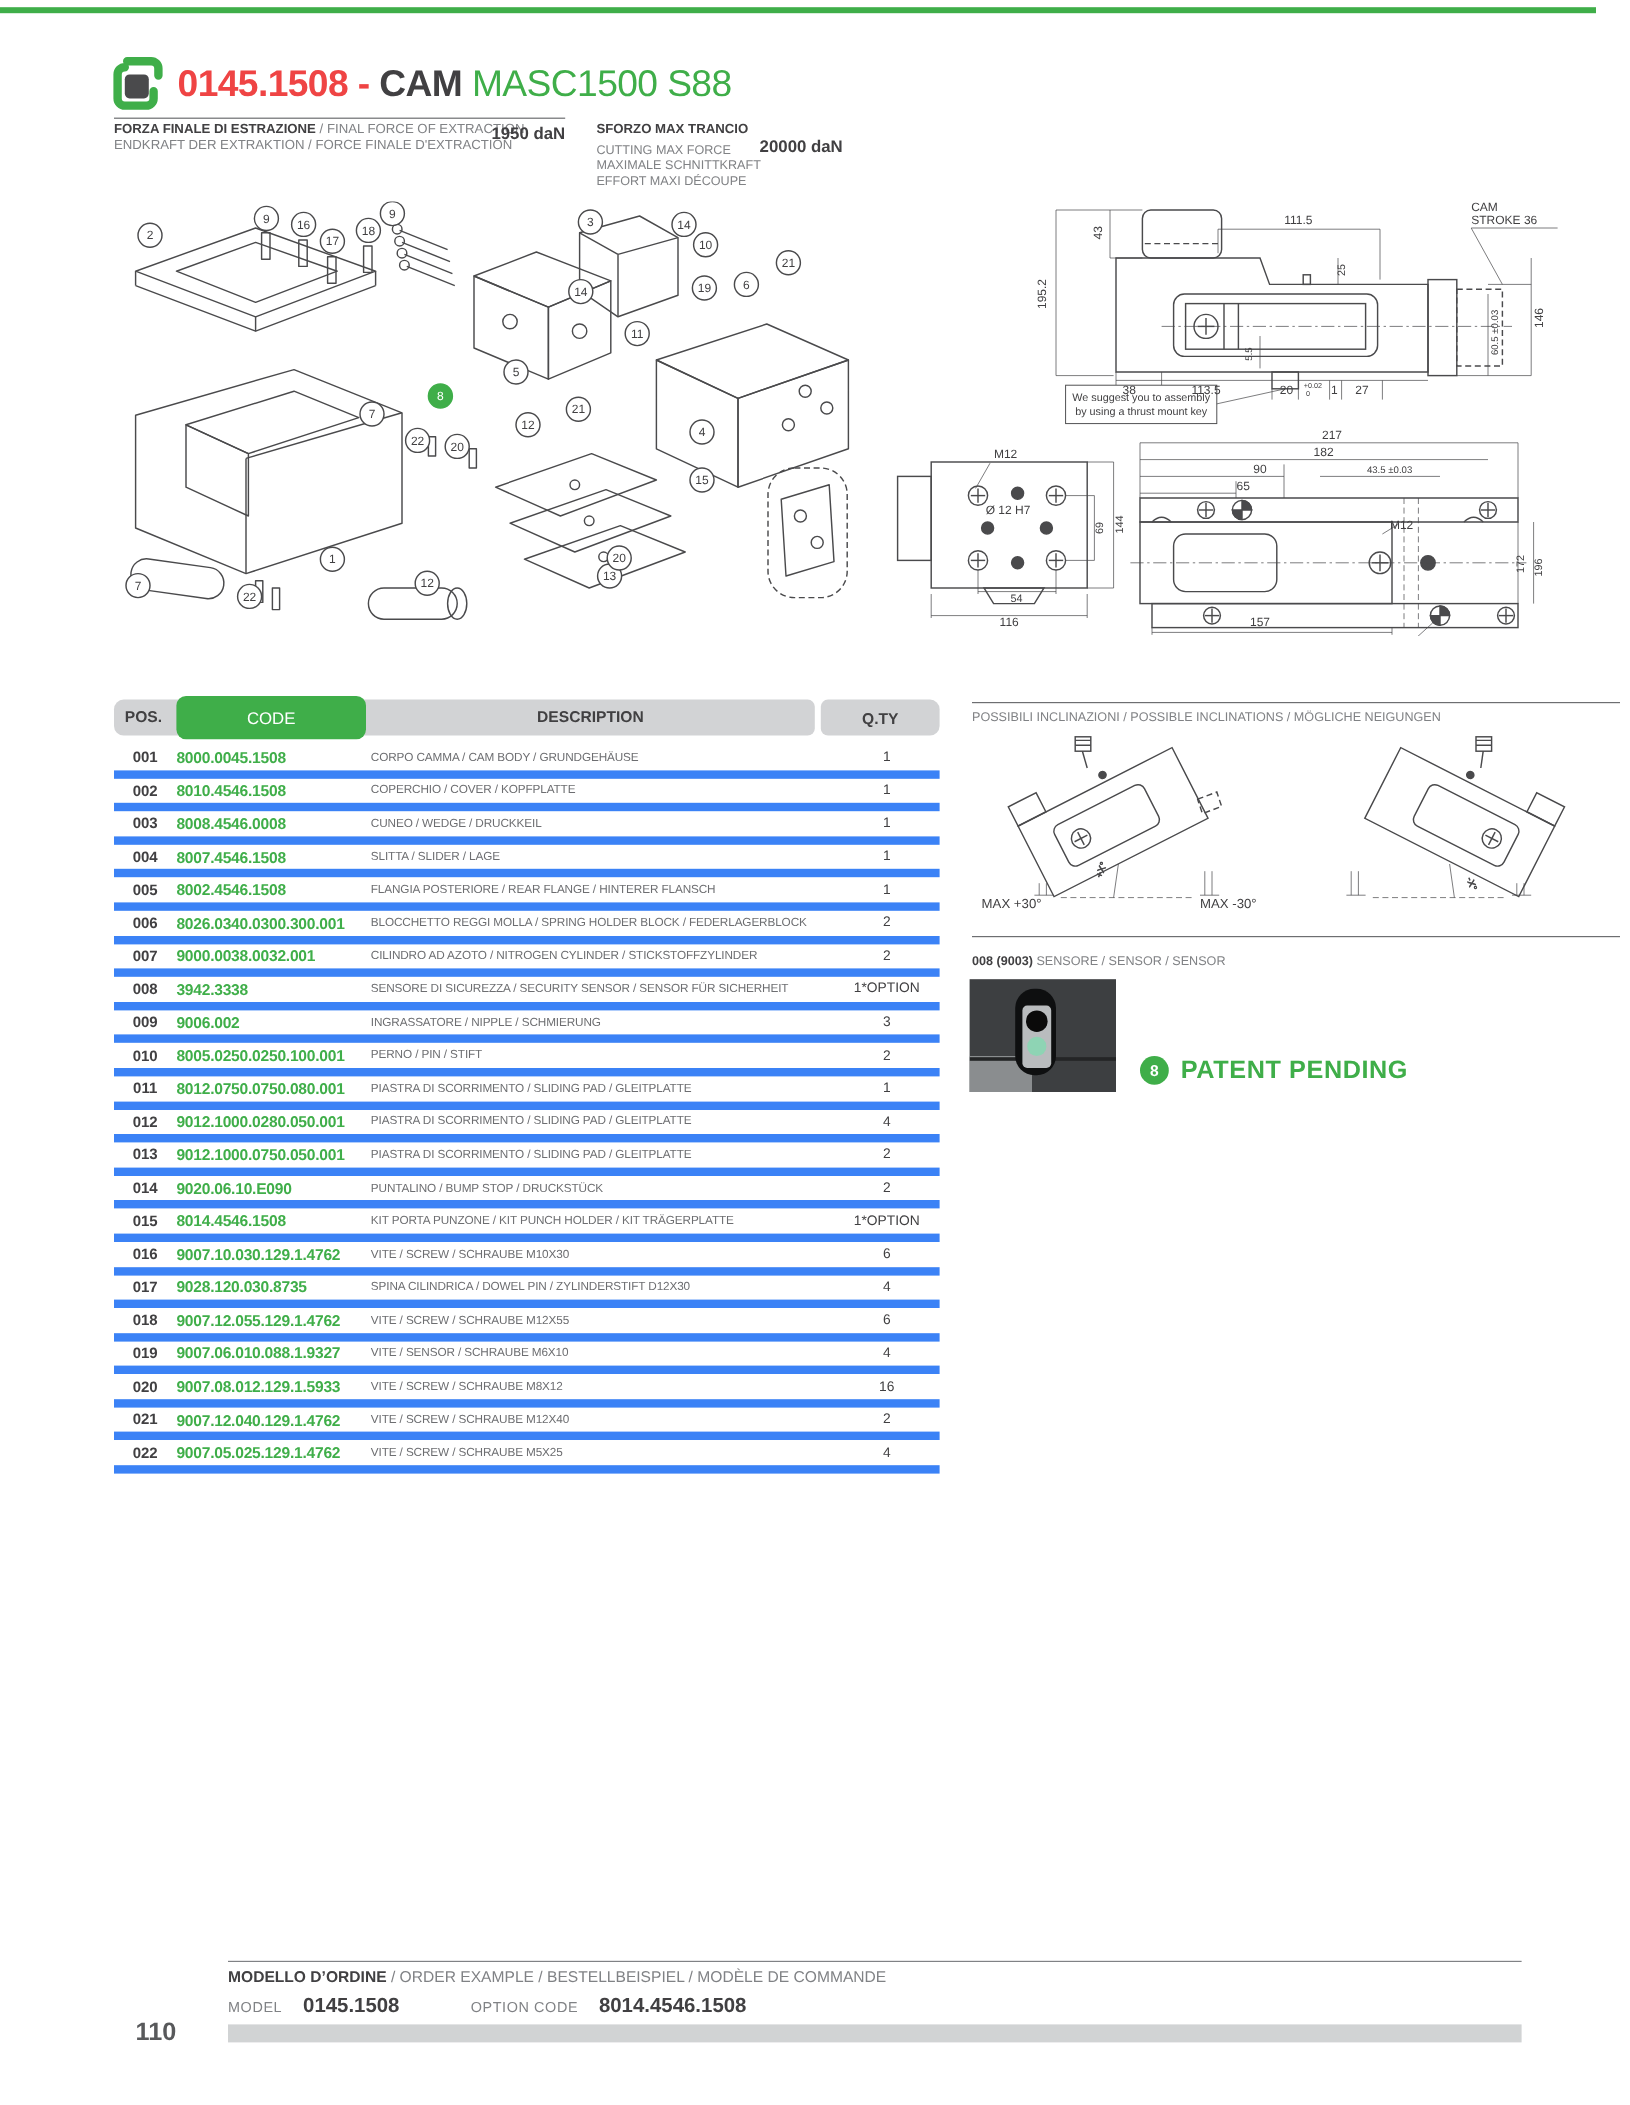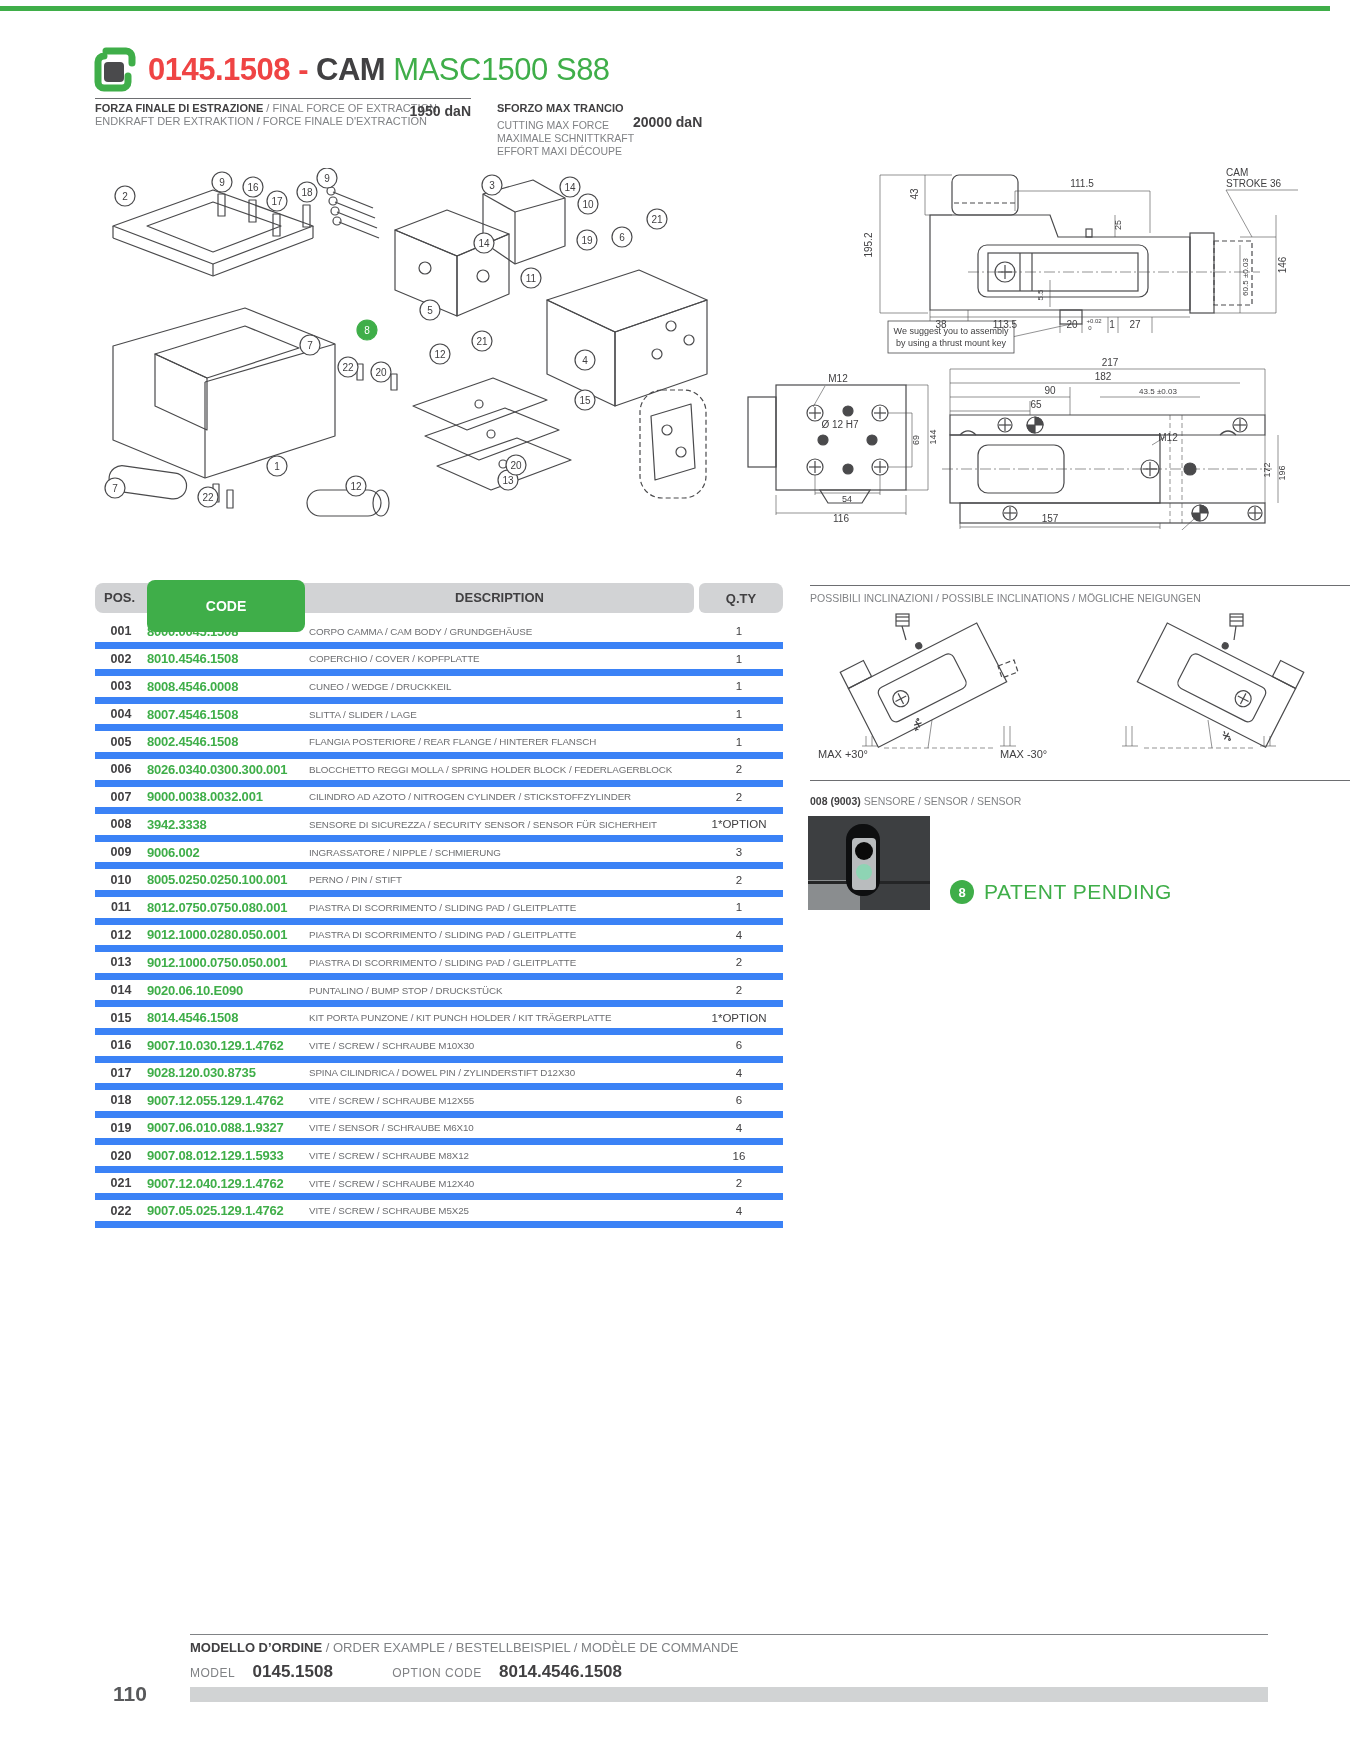--- a/index.html
+++ b/index.html
@@ -31,25 +31,25 @@
   svg text{font-family:"Liberation Sans", sans-serif;}
   .draw{stroke:#4a4a4c;fill:none;stroke-width:1.2;}
   .thin{stroke:#4a4a4c;fill:none;stroke-width:0.6;}
   .dashed{stroke-dasharray:5 3;}
   .cdash{stroke-dasharray:11 3 2 3;}
 
   
   .table{left:95px;top:583px;width:688px;}
   .thead{position:relative;height:30px;display:flex;}
   .thead-main{position:relative;flex:1;background:#D2D3D5;border-radius:8px 6px 6px 8px;}
-  .thead-qty{width:84px;margin-left:5px;background:#D2D3D5;border-radius:6px 8px 8px 6px;
+  .thead-qty{width:99px;margin-left:5px;background:#D2D3D5;border-radius:6px 8px 8px 6px;
              display:flex;align-items:center;justify-content:center;font-size:13px;font-weight:bold;color:#414042;}
   .th-pos{position:absolute;left:9px;top:7px;font-size:13px;font-weight:bold;color:#414042;}
-  .th-code{position:absolute;left:52px;top:-3px;width:158px;height:52px;background:#3FAE49;border-radius:8px;
-           display:flex;align-items:center;justify-content:center;color:#fff;font-size:14px;font-weight:bold;}
+  .th-code{position:absolute;left:52px;top:-3px;width:158px;height:36px;background:#3FAE49;border-radius:8px;
+           display:flex;align-items:center;justify-content:center;color:#fff;font-size:14px;font-weight:normal;}
   .th-desc{position:absolute;left:214px;right:4px;top:7px;text-align:center;font-size:13px;font-weight:bold;color:#414042;}
   .tbody{margin-top:8px;}
   .trow{display:grid;grid-template-columns:52px 162px 1fr 88px;align-items:center;height:20.6px;
         border-bottom:7px solid #3b82f6;}
   .trow .pos{font-size:12.5px;font-weight:bold;color:#414042;text-align:center;}
   .trow .codev{font-size:13px;font-weight:bold;color:#3FAE49;letter-spacing:-0.2px;}
   .trow .desc{font-size:9.8px;color:#6d6e71;letter-spacing:-0.1px;}
   .trow .qty{font-size:11.5px;color:#414042;text-align:center;}
 
   
@@ -63,21 +63,21 @@
   .photo{left:808px;top:816px;width:122px;height:94px;background:#3d3f41;overflow:hidden;}
   .photo .corner{position:absolute;left:0;bottom:0;width:52px;height:30px;background:#8a8d8f;}
   .photo .slab{position:absolute;left:0;bottom:26px;width:122px;height:3px;background:#242526;}
   .photo .slot{position:absolute;left:38px;top:8px;width:34px;height:72px;background:#0e0f10;border-radius:16px;}
   .photo .sens{position:absolute;left:44px;top:22px;width:24px;height:52px;background:#b9bcbe;border-radius:4px;}
   .photo .lens{position:absolute;left:47px;top:26px;width:18px;height:18px;background:#0a0a0a;border-radius:50%;}
   .photo .led{position:absolute;left:48px;top:48px;width:16px;height:16px;background:#8ed4b4;border-radius:50%;}
   .patent{left:950px;top:880px;display:flex;align-items:center;gap:10px;}
   .patent .badge{width:24px;height:24px;border-radius:50%;background:#3FAE49;color:#fff;font-size:13px;font-weight:bold;
                  display:flex;align-items:center;justify-content:center;}
-  .patent .ptext{font-size:21px;font-weight:normal;color:#3FAE49;letter-spacing:0.5px;}
+  .patent .ptext{font-size:21px;font-weight:bold;color:#3FAE49;letter-spacing:0.5px;}
 
   
   .order-line{left:190px;top:1634px;width:1078px;border-top:1px solid #808285;}
   .order-title{left:190px;top:1640px;font-size:13px;}
   .order-title b{color:#414042;}
   .order-title span{color:#808285;}
   .order-row{left:190px;top:1662px;width:800px;font-size:12px;color:#808285;}
   .order-row .lbl{margin-right:14px;letter-spacing:0.5px;}
   .order-row .big{font-size:17px;font-weight:bold;color:#414042;margin-right:56px;}
   .pageno{left:113px;top:1682px;font-size:21px;font-weight:bold;color:#58595B;}

